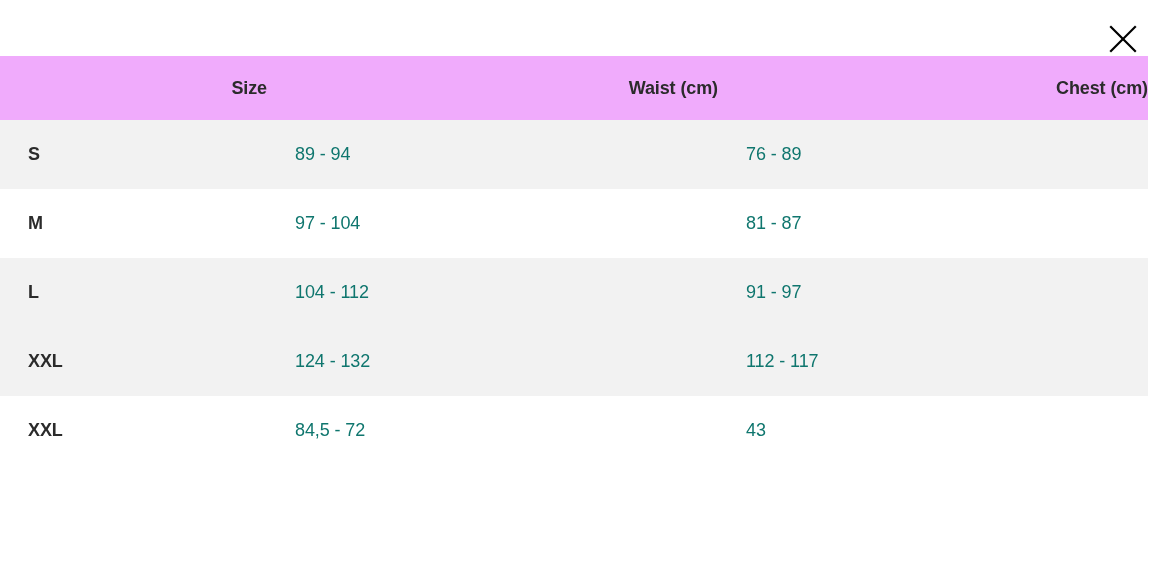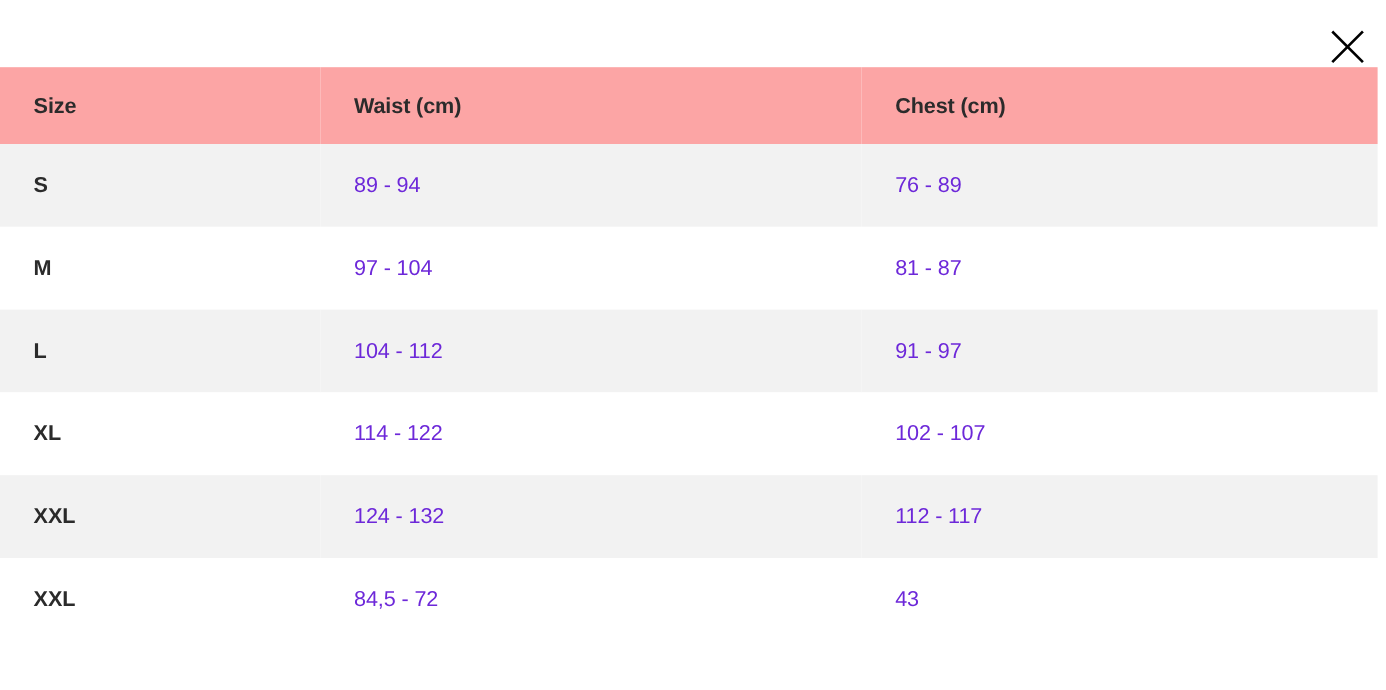--- a/index.html
+++ b/index.html
@@ -50,45 +50,45 @@
     border-collapse: collapse;
     table-layout: fixed;
   }
   .size-table col.c-size  { width: 267px; }
   .size-table col.c-chest { width: 451px; }
   .size-table col.c-waist { width: 430px; }
 
   .size-table thead th {
     height: 64px;
     padding: 0 0 0 28px;
-    text-align: left;
+    text-align: right;
     vertical-align: middle;
     font-size: 18px;
     font-weight: bold;
     color: #2b2b2b;
     letter-spacing: -0.1px;
-    background: #fca5a5;
+    background: #f0abfc;
   }
 
   .size-table tbody tr {
     height: 69px;
   }
   .size-table tbody tr.shaded td {
     background: #f2f2f2;
   }
   .size-table tbody tr.plain td {
     background: #ffffff;
   }
 
   .size-table tbody td {
     padding: 0 0 0 28px;
     vertical-align: middle;
     font-size: 18px;
     font-weight: normal;
-    color: #6d28d9;
+    color: #0f766e;
     letter-spacing: -0.1px;
     white-space: nowrap;
   }
   .size-table tbody td.size-cell {
     font-weight: bold;
     color: #2b2b2b;
   }
 </style>
 </head>
 <body>
@@ -130,25 +130,20 @@
         <td>97 - 104</td>
         <td>81 - 87</td>
       </tr>
 
       <tr class="shaded">
         <td class="size-cell">L</td>
         <td>104 - 112</td>
         <td>91 - 97</td>
       </tr>
 
-      <tr class="plain">
-        <td class="size-cell">XL</td>
-        <td>114 - 122</td>
-        <td>102 - 107</td>
-      </tr>
 
       <tr class="shaded">
         <td class="size-cell">XXL</td>
         <td>124 - 132</td>
         <td>112 - 117</td>
       </tr>
 
       <tr class="plain">
         <td class="size-cell">XXL</td>
         <td>84,5 - 72</td>

